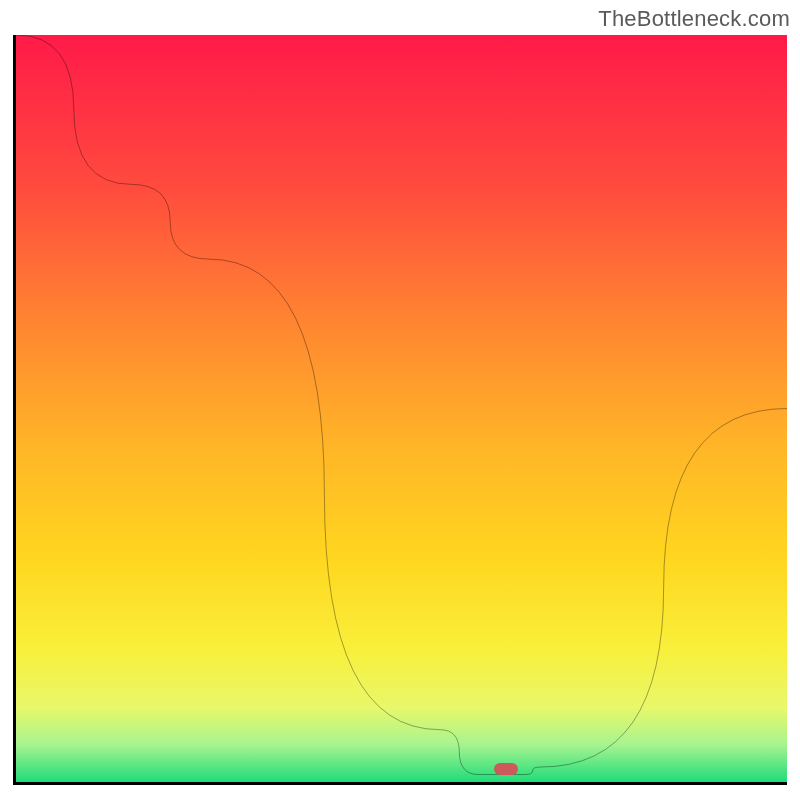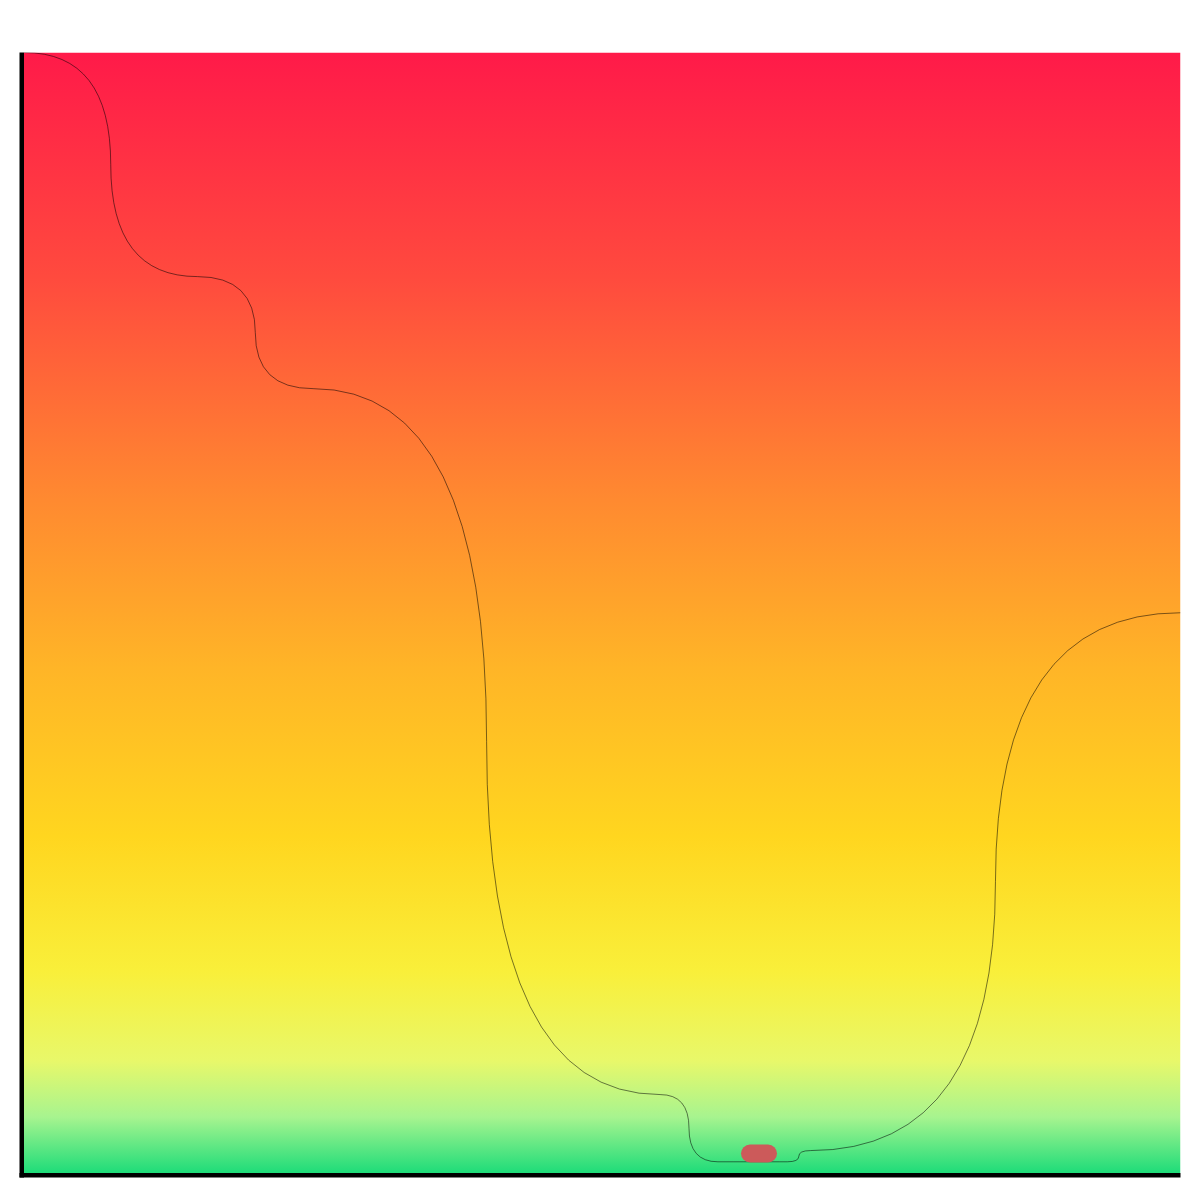--- a/index.html
+++ b/index.html
@@ -60,20 +60,21 @@
     background: #cc5a5a;
     z-index: 25;
     transform: translate(-50%, -50%);
   }
 </style>
 </head>
 <body>
 
 <div class="chart-wrap">
 
+  <div class="watermark">TheBottleneck.com</div>
 
   <div class="plot-frame">
 
     <svg class="plot-bg" viewBox="0 0 100 100" preserveAspectRatio="none">
       <defs>
         <linearGradient id="bgGrad" x1="0" y1="0" x2="0" y2="1">
             <stop offset="0%" stop-color="#ff1a49"></stop>
             <stop offset="20%" stop-color="#ff4a3e"></stop>
             <stop offset="40%" stop-color="#ff8a30"></stop>
             <stop offset="55%" stop-color="#ffb527"></stop>

